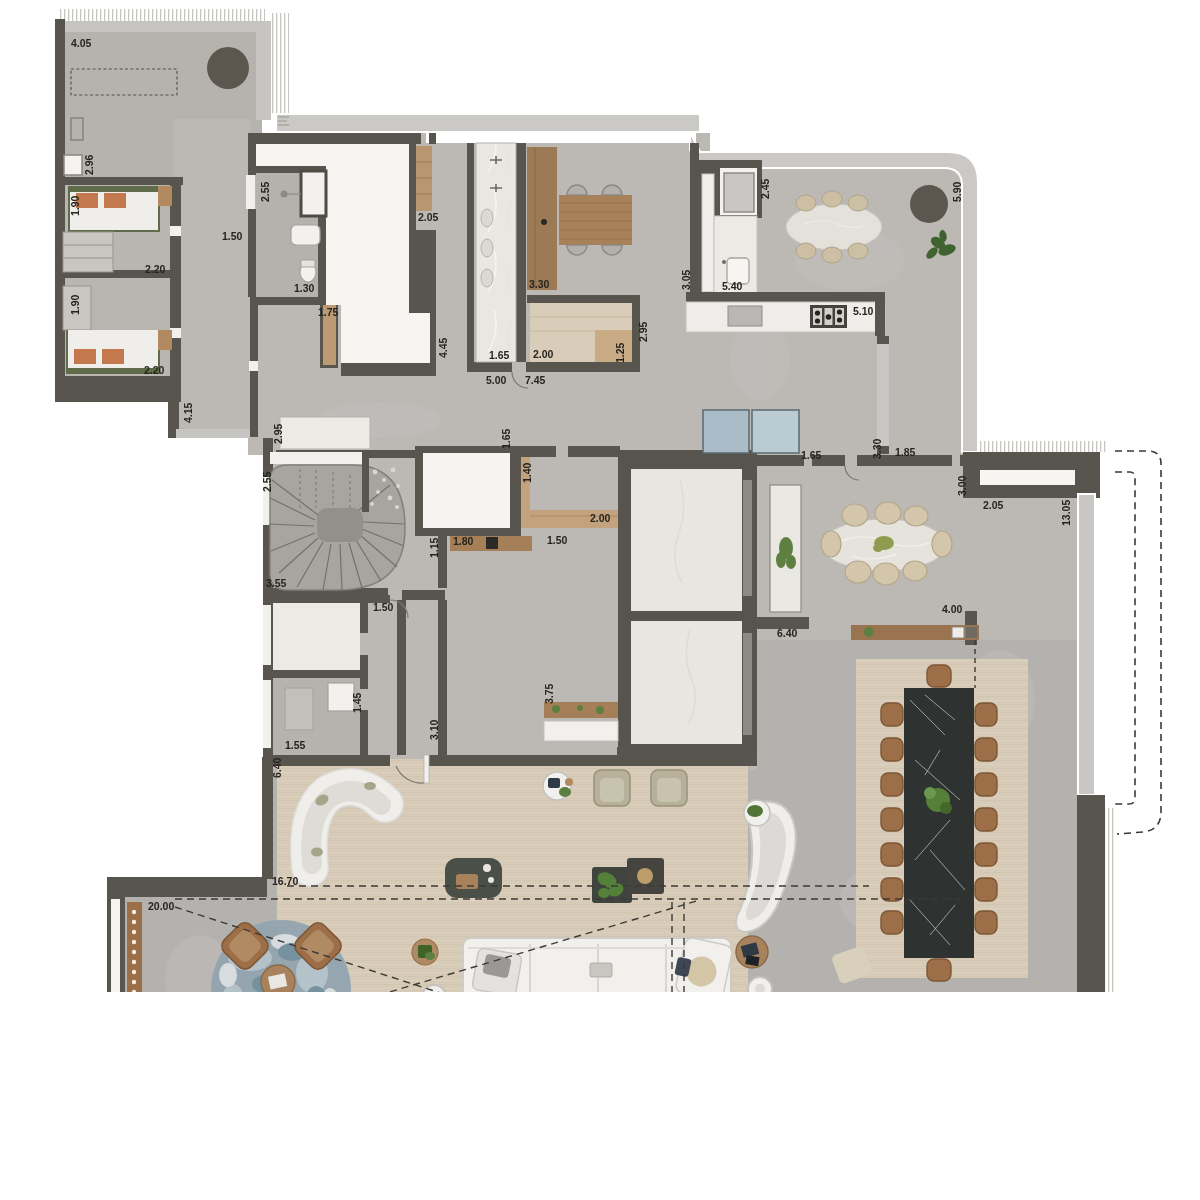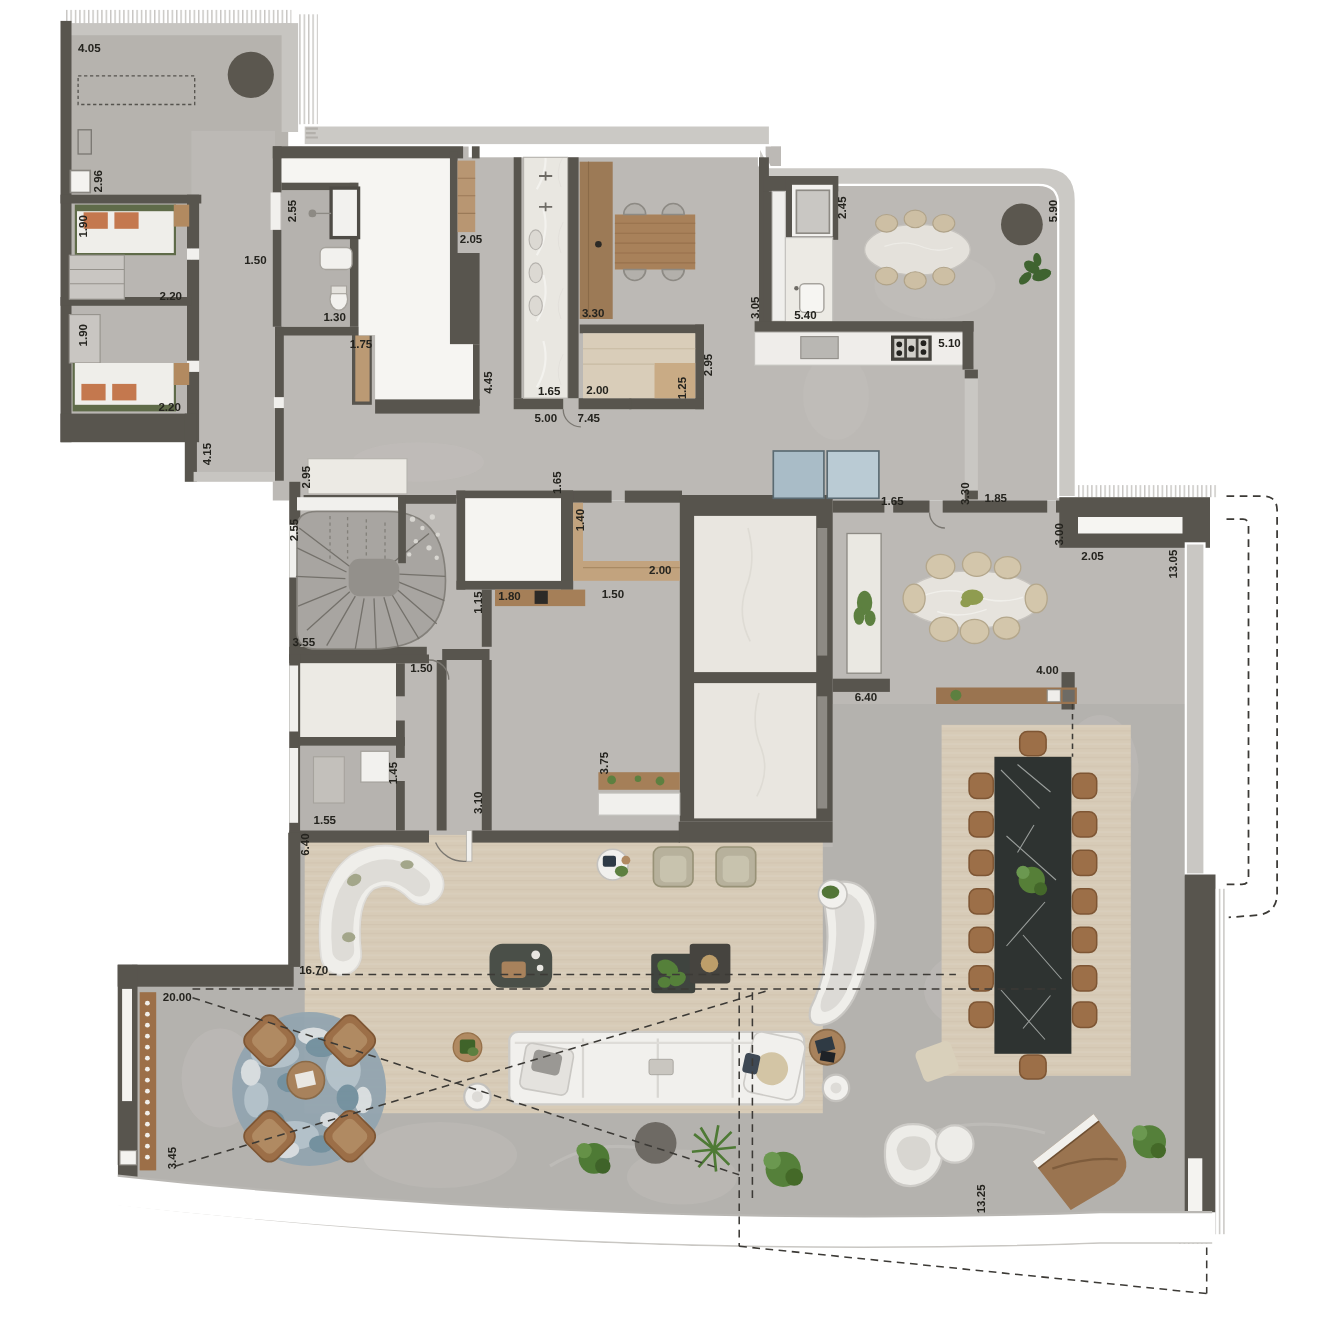--- a/index.html
+++ b/index.html
@@ -1,16 +1,16 @@
 <!DOCTYPE html>
 <html><head>
 <meta charset="utf-8">
 <style>
   html,body{margin:0;padding:0;background:#ffffff;}
-  #plan{width:1200px;height:1200px;position:relative;font-family:"Liberation Sans",sans-serif;}
+  #plan{width:1200px;height:992px;position:relative;font-family:"Liberation Sans",sans-serif;}
   text{font-family:"Liberation Sans",sans-serif;fill:#25241f;font-weight:700;}
 </style>
 </head>
 <body>
 <div id="plan">
 <svg width="1200" height="1200" viewBox="0 0 1200 1200" xmlns="http://www.w3.org/2000/svg">
 <defs>
   <pattern id="hatch" width="4" height="12" patternUnits="userSpaceOnUse">
     <rect width="4" height="12" fill="#ffffff"></rect>
     <rect x="0" width="1.3" height="12" fill="#c8c6c3"></rect>

